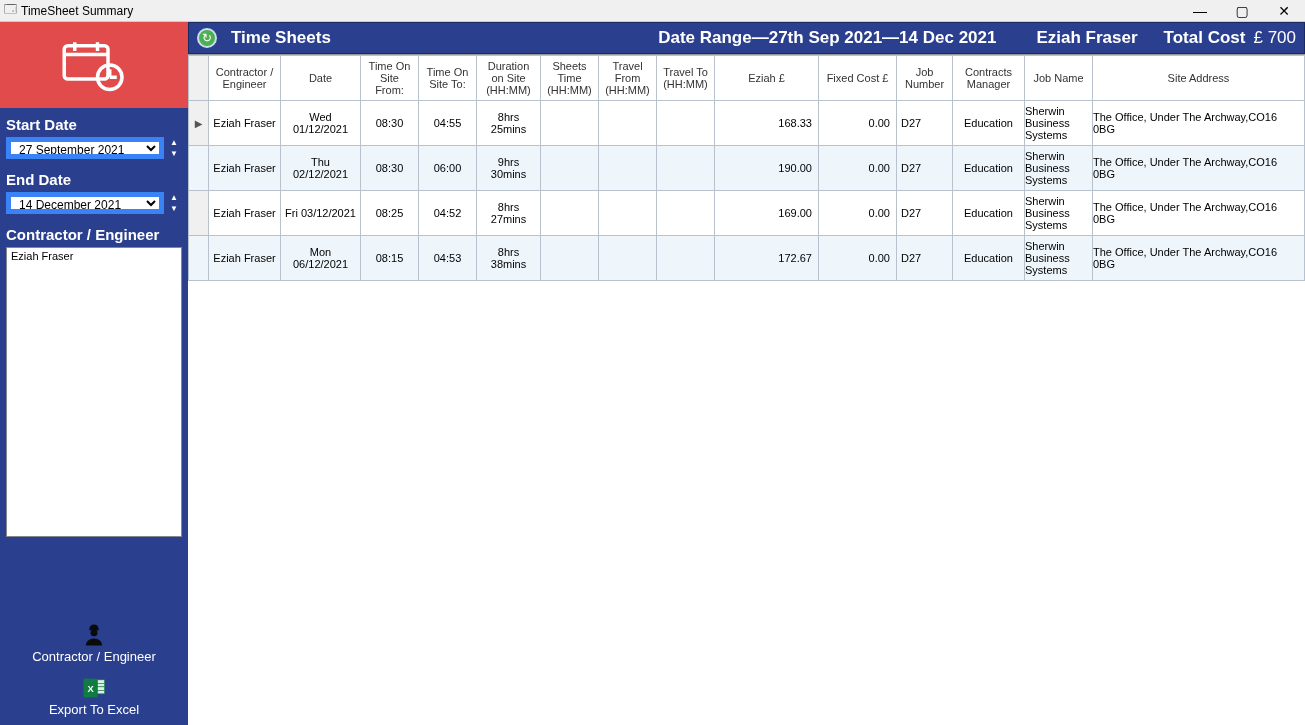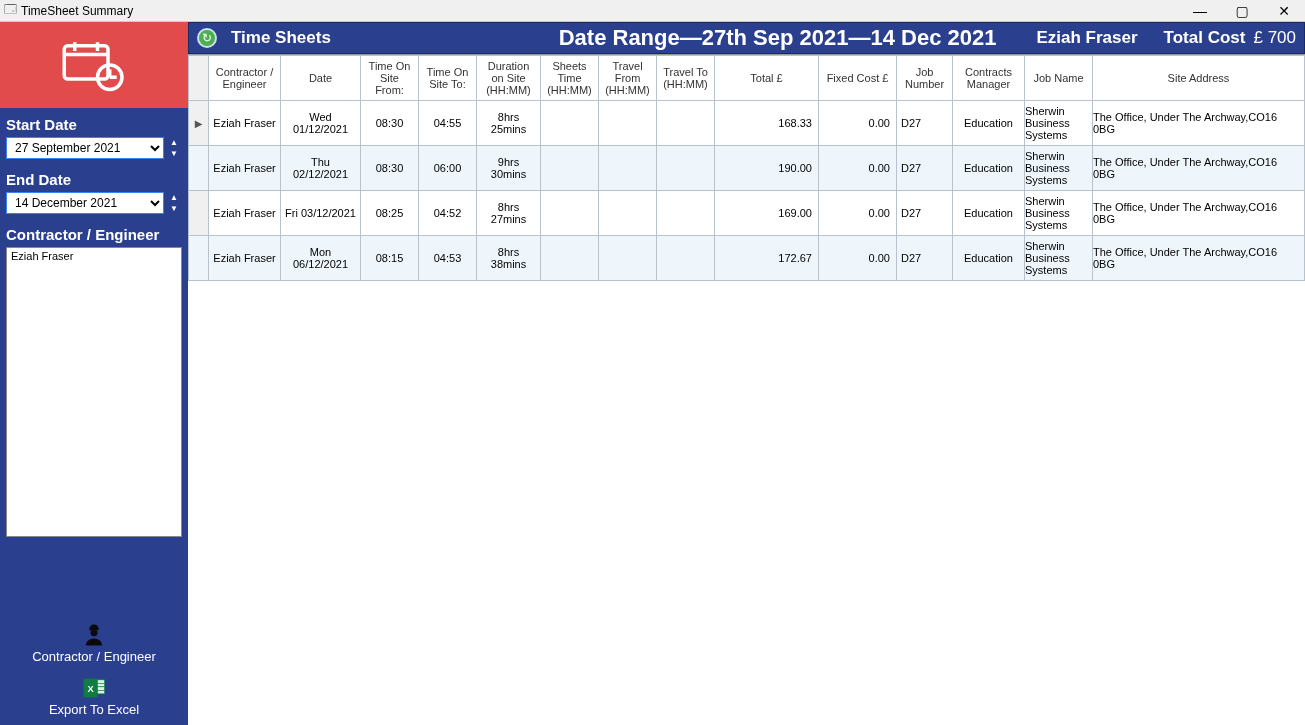--- a/index.html
+++ b/index.html
@@ -64,21 +64,21 @@
 }
 .sidebar .date-row {
   display: flex;
   align-items: stretch;
   padding: 0 6px 4px;
 }
 .sidebar select.date-select {
   flex: 1;
   background: #fff;
   color: #000;
-  border: 1px solid #3b82f6;
+  border: 5px solid #3b82f6;
   font-size: 12px;
   height: 22px;
   padding: 0 4px;
 }
 .sidebar .spinner {
   display: flex;
   flex-direction: column;
   width: 16px;
   margin-left: 2px;
 }
@@ -137,21 +137,21 @@
   display: flex;
   align-items: center;
   justify-content: center;
   margin-right: 14px;
   font-size: 12px;
   color: #fff;
   border: 2px solid #cde;
 }
 .content-header .title { font-size: 17px; font-weight: bold; }
 .content-header .spacer { flex: 1; }
-.content-header .range { font-size: 22px; font-weight: bold; margin-right: 40px;}
+.content-header .range { font-size: 17px; font-weight: bold; margin-right: 40px;}
 .content-header .user { font-size: 17px; font-weight: bold; margin-right: 26px;}
 .content-header .total-label { font-size: 17px; font-weight: bold; margin-right: 8px;}
 .content-header .total-val { font-size: 17px; font-weight: normal; }
 .grid-wrap {
   flex: 1;
   overflow: auto;
   border-top: 1px solid #999;
 }
 table.grid {
   border-collapse: collapse;
@@ -292,21 +292,21 @@
           <tr>
             <th class="rowhead"></th>
             <th>Contractor / Engineer</th>
             <th>Date</th>
             <th>Time On Site From:</th>
             <th>Time On Site To:</th>
             <th>Duration on Site (HH:MM)</th>
             <th>Sheets Time (HH:MM)</th>
             <th>Travel From (HH:MM)</th>
             <th>Travel To (HH:MM)</th>
-            <th>Total £</th>
+            <th>Eziah £</th>
             <th>Fixed Cost £</th>
             <th>Job Number</th>
             <th>Contracts Manager</th>
             <th>Job Name</th>
             <th>Site Address</th>
           </tr>
         </thead>
         <tbody id="grid-body">
             <tr>
     <td class="rowhead"><span class="row-indicator">▶</span></td>

